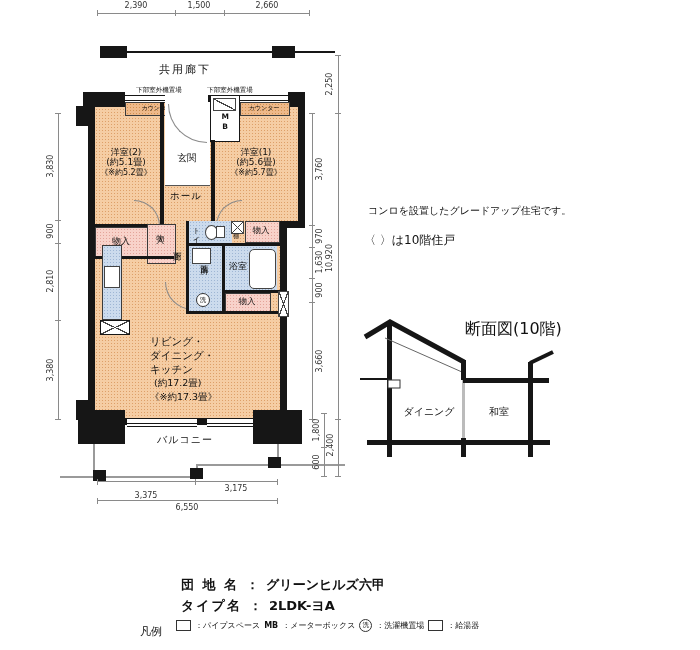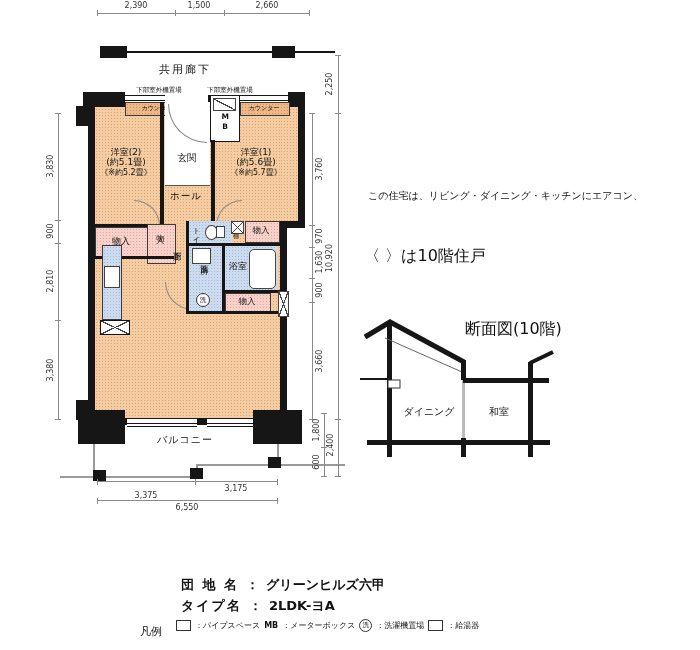--- a/index.html
+++ b/index.html
@@ -134,20 +134,27 @@
   <div class="wall" style="left:222px;top:290px;width:60px;height:3px"></div>
   <div class="box pink" style="left:225px;top:293px;width:44px;height:19px"></div>
   <div class="lbl c" style="left:247px;top:302px;font-size:8.5px">物入</div>
   <div class="wall" style="left:186px;top:311px;width:96px;height:3px"></div>
   <div class="abs xfill" style="left:278px;top:291px;width:9px;height:24px;border:1px solid #444;background-color:#fff"></div>
 
   <div class="box blue" style="left:102px;top:245px;width:18px;height:73px"></div>
   <div class="fixture" style="left:104px;top:266px;width:14px;height:20px"></div>
   <div class="abs xfill" style="left:100px;top:320px;width:28px;height:13px;border:1.5px solid #161616;background-color:#fff"></div>
 
+  <div class="lbl" style="left:150px;top:334px;font-size:10.5px;line-height:14px">
+    <div>リビング・</div>
+    <div>ダイニング・</div>
+    <div>キッチン</div>
+    <div style="font-size:9.5px;margin-left:4px">(約17.2畳)</div>
+    <div style="font-size:9.5px">《※約17.3畳》</div>
+  </div>
 
   <div class="window" style="left:127px;top:418px;width:70px;height:7px"></div>
   <div class="window" style="left:207px;top:418px;width:71px;height:7px"></div>
 
   <div class="wall" style="left:78px;top:410px;width:47px;height:34px"></div>
   <div class="wall" style="left:253px;top:410px;width:49px;height:34px"></div>
   <div class="gline" style="left:93px;top:444px;width:2px;height:33px"></div>
   <div class="gline" style="left:60px;top:476px;width:138px;height:2px"></div>
   <div class="gline" style="left:196px;top:465px;width:2px;height:13px"></div>
   <div class="gline" style="left:196px;top:464px;width:149px;height:2px"></div>
@@ -199,22 +206,22 @@
   <div class="tk" style="left:97px;top:479px;width:1px;height:6px"></div>
   <div class="tk" style="left:195px;top:479px;width:1px;height:6px"></div>
   <div class="tk" style="left:277px;top:479px;width:1px;height:6px"></div>
   <div class="lbl dim c" style="left:146px;top:496px">3,375</div>
   <div class="lbl dim c" style="left:236px;top:489px">3,175</div>
   <div class="dline" style="left:97px;top:500px;width:181px;height:1px"></div>
   <div class="tk" style="left:97px;top:498px;width:1px;height:6px"></div>
   <div class="tk" style="left:277px;top:498px;width:1px;height:6px"></div>
   <div class="lbl dim c" style="left:187px;top:508px">6,550</div>
 
-  <div class="lbl" style="left:368px;top:190px;font-size:10px">この住宅は、リビング・ダイニング・キッチンにエアコン、</div>
-  <div class="lbl" style="left:364px;top:247px;font-size:16px">〈 〉は10階住戸</div>
+  <div class="lbl" style="left:368px;top:205px;font-size:10px">コンロを設置したグレードアップ住宅です。</div>
+  <div class="lbl" style="left:364px;top:234px;font-size:12px">〈 〉は10階住戸</div>
 
   <div class="lbl" style="left:465px;top:320px;font-size:16px">断面図(10階)</div>
   <svg style="position:absolute;left:360px;top:312px" width="210" height="160" viewBox="0 0 210 160">
     <rect x="27" y="11" width="5" height="134" fill="#161616"></rect>
     <polyline points="5,25 30,10 104,50" fill="none" stroke="#161616" stroke-width="5"></polyline>
     <line x1="25" y1="26" x2="102" y2="60" stroke="#666" stroke-width="1"></line>
     <rect x="101" y="48" width="5" height="20" fill="#161616"></rect>
     <rect x="102" y="68" width="3" height="58" fill="#bbb"></rect>
     <rect x="101" y="126" width="5" height="19" fill="#161616"></rect>
     <rect x="103" y="66" width="86" height="5" fill="#161616"></rect>

